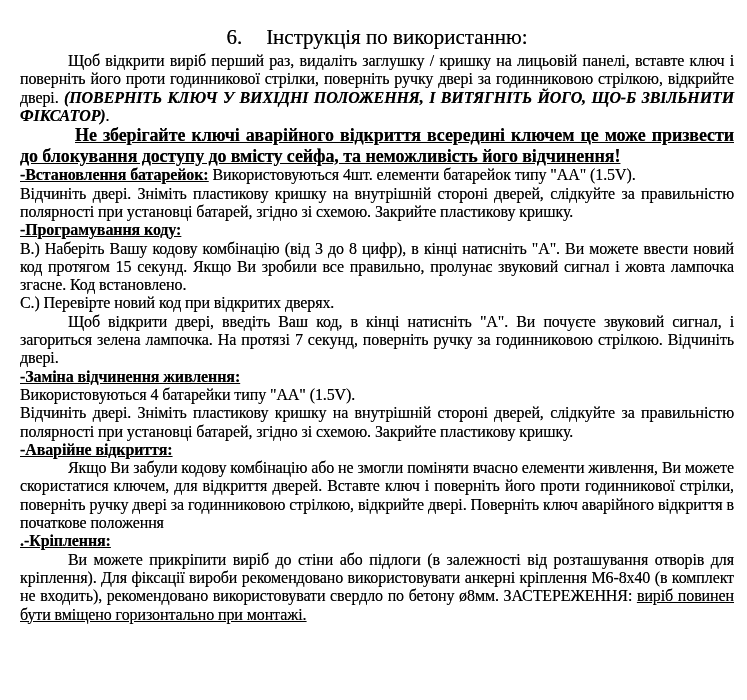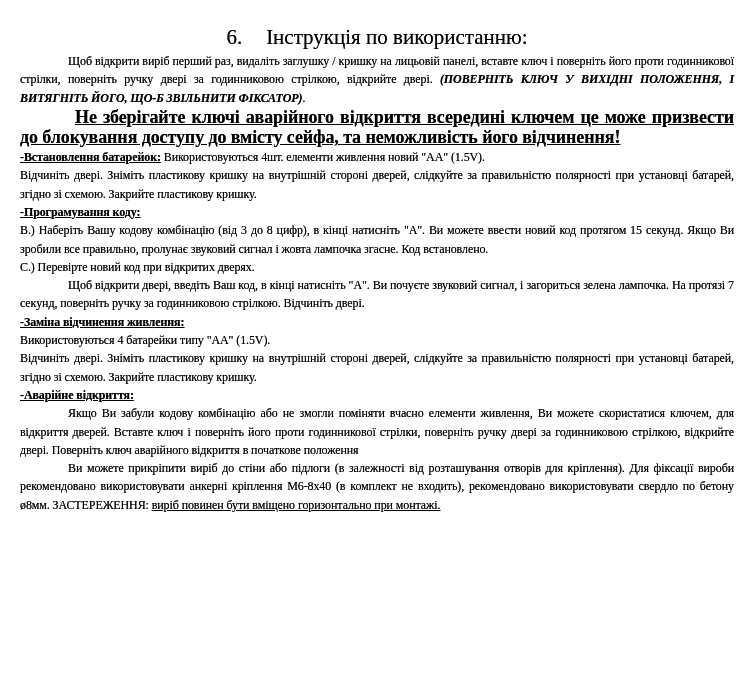--- a/index.html
+++ b/index.html
@@ -16,21 +16,21 @@
   }
   .title{
     text-align:center;
     font-size:21px;
     line-height:26px;
     margin:0 0 2px 0;
   }
   .title .num{margin-right:24px;}
   p{margin:0;}
   .body{
-    font-size:12px;
+    font-size:16px;
     line-height:18.3px;
     text-align:justify;
     letter-spacing:-0.1px;
   }
   .indent{text-indent:48px;}
   .indent-warn{text-indent:55px;}
   .bi{font-weight:bold;font-style:italic;}
   .h{font-weight:bold;text-decoration:underline;}
   .u{text-decoration:underline;}
   .warning{
@@ -48,37 +48,38 @@
 <div class="page">
 
   <div class="title">
     <span class="num">6.</span><span>Інструкція по використанню:</span>
   </div>
 
   <p class="body indent"><span>Щоб відкрити виріб перший раз, видаліть заглушку / кришку на лицьовій панелі, вставте ключ і поверніть його проти годинникової стрілки, поверніть ручку двері за годинниковою стрілкою, відкрийте двері. </span><span class="bi">(ПОВЕРНІТЬ КЛЮЧ У ВИХІДНІ ПОЛОЖЕННЯ, І ВИТЯГНІТЬ ЙОГО, ЩО-Б ЗВІЛЬНИТИ ФІКСАТОР)</span><span>.</span></p>
 
   <p class="warning indent-warn">Не зберігайте ключі аварійного відкриття всередині ключем це може призвести до блокування доступу до вмісту сейфа, та неможливість його відчинення!</p>
 
-  <p class="body"><span class="h">-Встановлення батарейок:</span><span> Використовуються 4шт. елементи живлення новий "АА" (1.5V).</span></p>
+  <p class="body"><span class="h">-Встановлення батарейок:</span><span> Використовуються 4шт. елементи батарейок типу "АА" (1.5V).</span></p>
 
   <p class="body">Відчиніть двері. Зніміть пластикову кришку на внутрішній стороні дверей, слідкуйте за правильністю полярності при установці батарей, згідно зі схемою. Закрийте пластикову кришку.</p>
 
   <p class="body"><span class="h">-Програмування коду:</span></p>
 
   <p class="body">В.) Наберіть Вашу кодову комбінацію (від 3 до 8 цифр), в кінці натисніть "А". Ви можете ввести новий код протягом 15 секунд. Якщо Ви зробили все правильно, пролунає звуковий сигнал і жовта лампочка згасне. Код встановлено.</p>
   <p class="body">С.) Перевірте новий код при відкритих дверях.</p>
 
 
   <p class="body indent">Щоб відкрити двері, введіть Ваш код, в кінці натисніть "А". Ви почуєте звуковий сигнал, і загориться зелена лампочка. На протязі 7 секунд, поверніть ручку за годинниковою стрілкою. Відчиніть двері.</p>
 
   <p class="body"><span class="h">-Заміна відчинення живлення:</span></p>
 
   <p class="body">Використовуються 4 батарейки типу "АА" (1.5V).</p>
   <p class="body">Відчиніть двері. Зніміть пластикову кришку на внутрішній стороні дверей, слідкуйте за правильністю полярності при установці батарей, згідно зі схемою. Закрийте пластикову кришку.</p>
 
   <p class="body"><span class="h">-Аварійне відкриття:</span></p>
 
   <p class="body indent">Якщо Ви забули кодову комбінацію або не змогли поміняти вчасно елементи живлення, Ви можете скористатися ключем, для відкриття дверей. Вставте ключ і поверніть його проти годинникової стрілки, поверніть ручку двері за годинниковою стрілкою, відкрийте двері. Поверніть ключ аварійного відкриття в початкове положення</p>
 
+  <p class="body"><span class="h">.-Кріплення:</span></p>
 
   <p class="body indent"><span>Ви можете прикріпити виріб до стіни або підлоги (в залежності від розташування отворів для кріплення). Для фіксації вироби рекомендовано використовувати анкерні кріплення М6-8х40 (в комплект не входить), рекомендовано використовувати свердло по бетону ø8мм. ЗАСТЕРЕЖЕННЯ: </span><span class="u">виріб повинен бути вміщено горизонтально при монтажі.</span></p>
 
 </div>
 
 </body></html>

